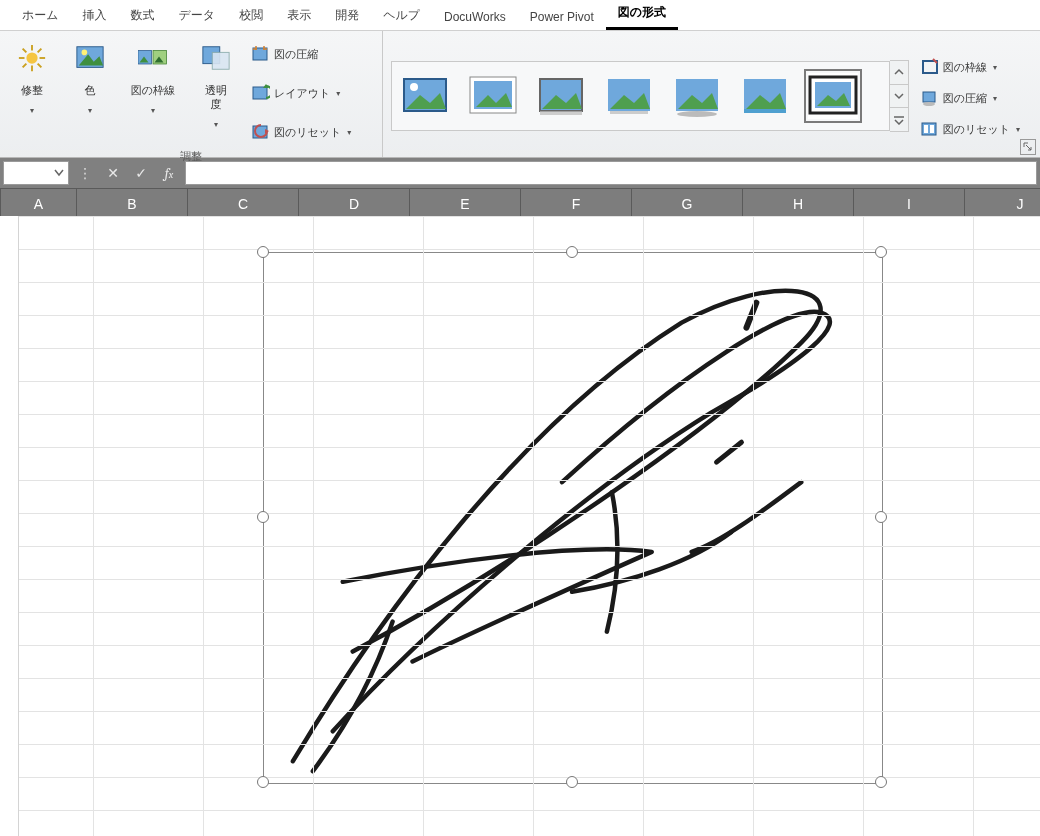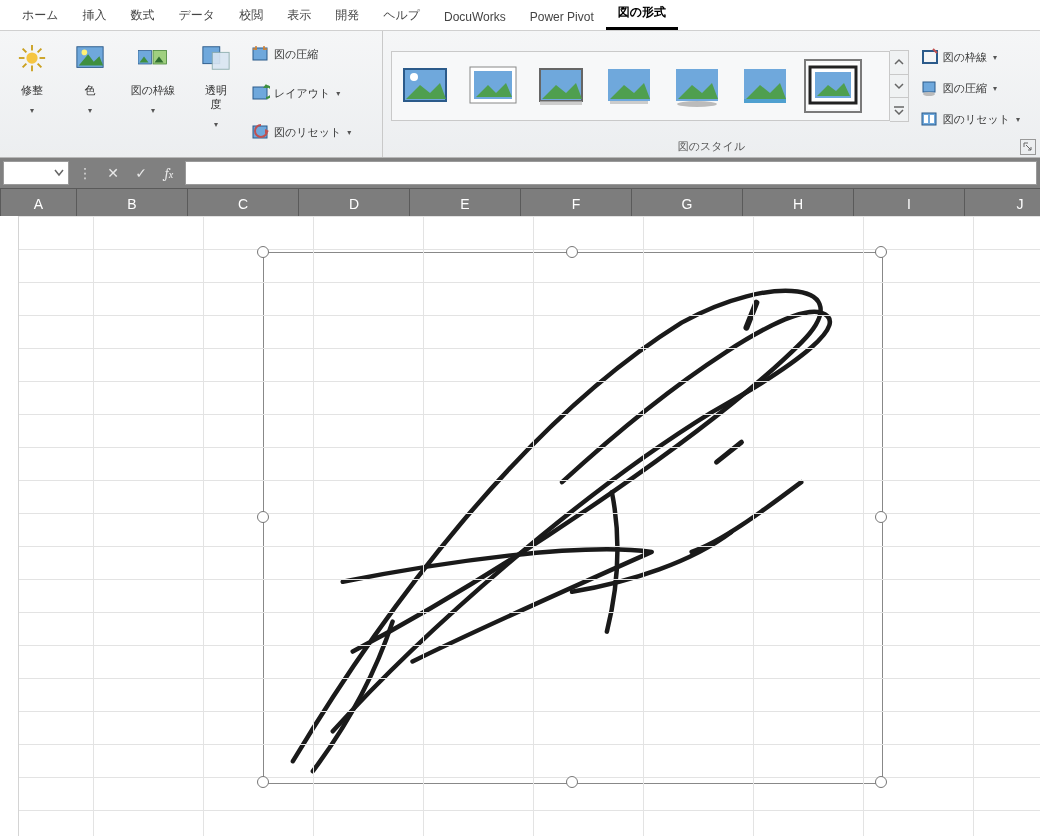--- a/index.html
+++ b/index.html
@@ -155,20 +155,21 @@
                   <rect x="1" y="3" width="14" height="12" fill="#6fa8dc" stroke="#2b5a8a"></rect>
                   <path d="M9 2 A6 6 0 1 0 15 8" fill="none" stroke="#c05050" stroke-width="2"></path>
                   <polygon points="13,6 17,8 13,11" fill="#c05050"></polygon>
                 </svg>
             </div>
             <span>図のリセット</span>
             <span class="caret">▾</span>
           </div>
         </div>
       </div>
+      <div class="group-label">調整</div>
     </div>
 
     <div class="styles-group">
       <div class="gallery-wrap">
         <div class="gallery" id="gallery">
             <div class="thumb">
               <svg width="50" height="46" viewBox="0 0 50 46">
                 <rect x="4" y="6" width="42" height="32" fill="#6fa8dc" stroke="#2b5a8a" stroke-width="2"></rect>
                 <polygon points="6,36 20,22 30,30 40,20 46,36" fill="#4f9f4f"></polygon>
                 <circle cx="14" cy="14" r="4" fill="#fff"></circle>
@@ -262,21 +263,20 @@
                   <rect x="1" y="3" width="14" height="12" fill="#6fa8dc" stroke="#2b5a8a"></rect>
                   <rect x="3" y="5" width="4" height="8" fill="#fff"></rect>
                   <rect x="9" y="5" width="4" height="8" fill="#fff"></rect>
                 </svg>
               </div>
             <span>図のリセット</span>
             <span class="caret">▾</span>
           </div>
         </div>
       </div>
-      <div class="group-label">図のスタイル</div>
       <div class="dlg-launcher">
         <svg width="10" height="10">
             <path d="M1 1 L1 5 M1 1 L5 1 M3 3 L8 8 M8 5 L8 8 L5 8" stroke="#666" stroke-width="1" fill="none"></path>
           </svg>
       </div>
     </div>
   </div>
 
   <div class="fbar">
     <div class="namebox">

